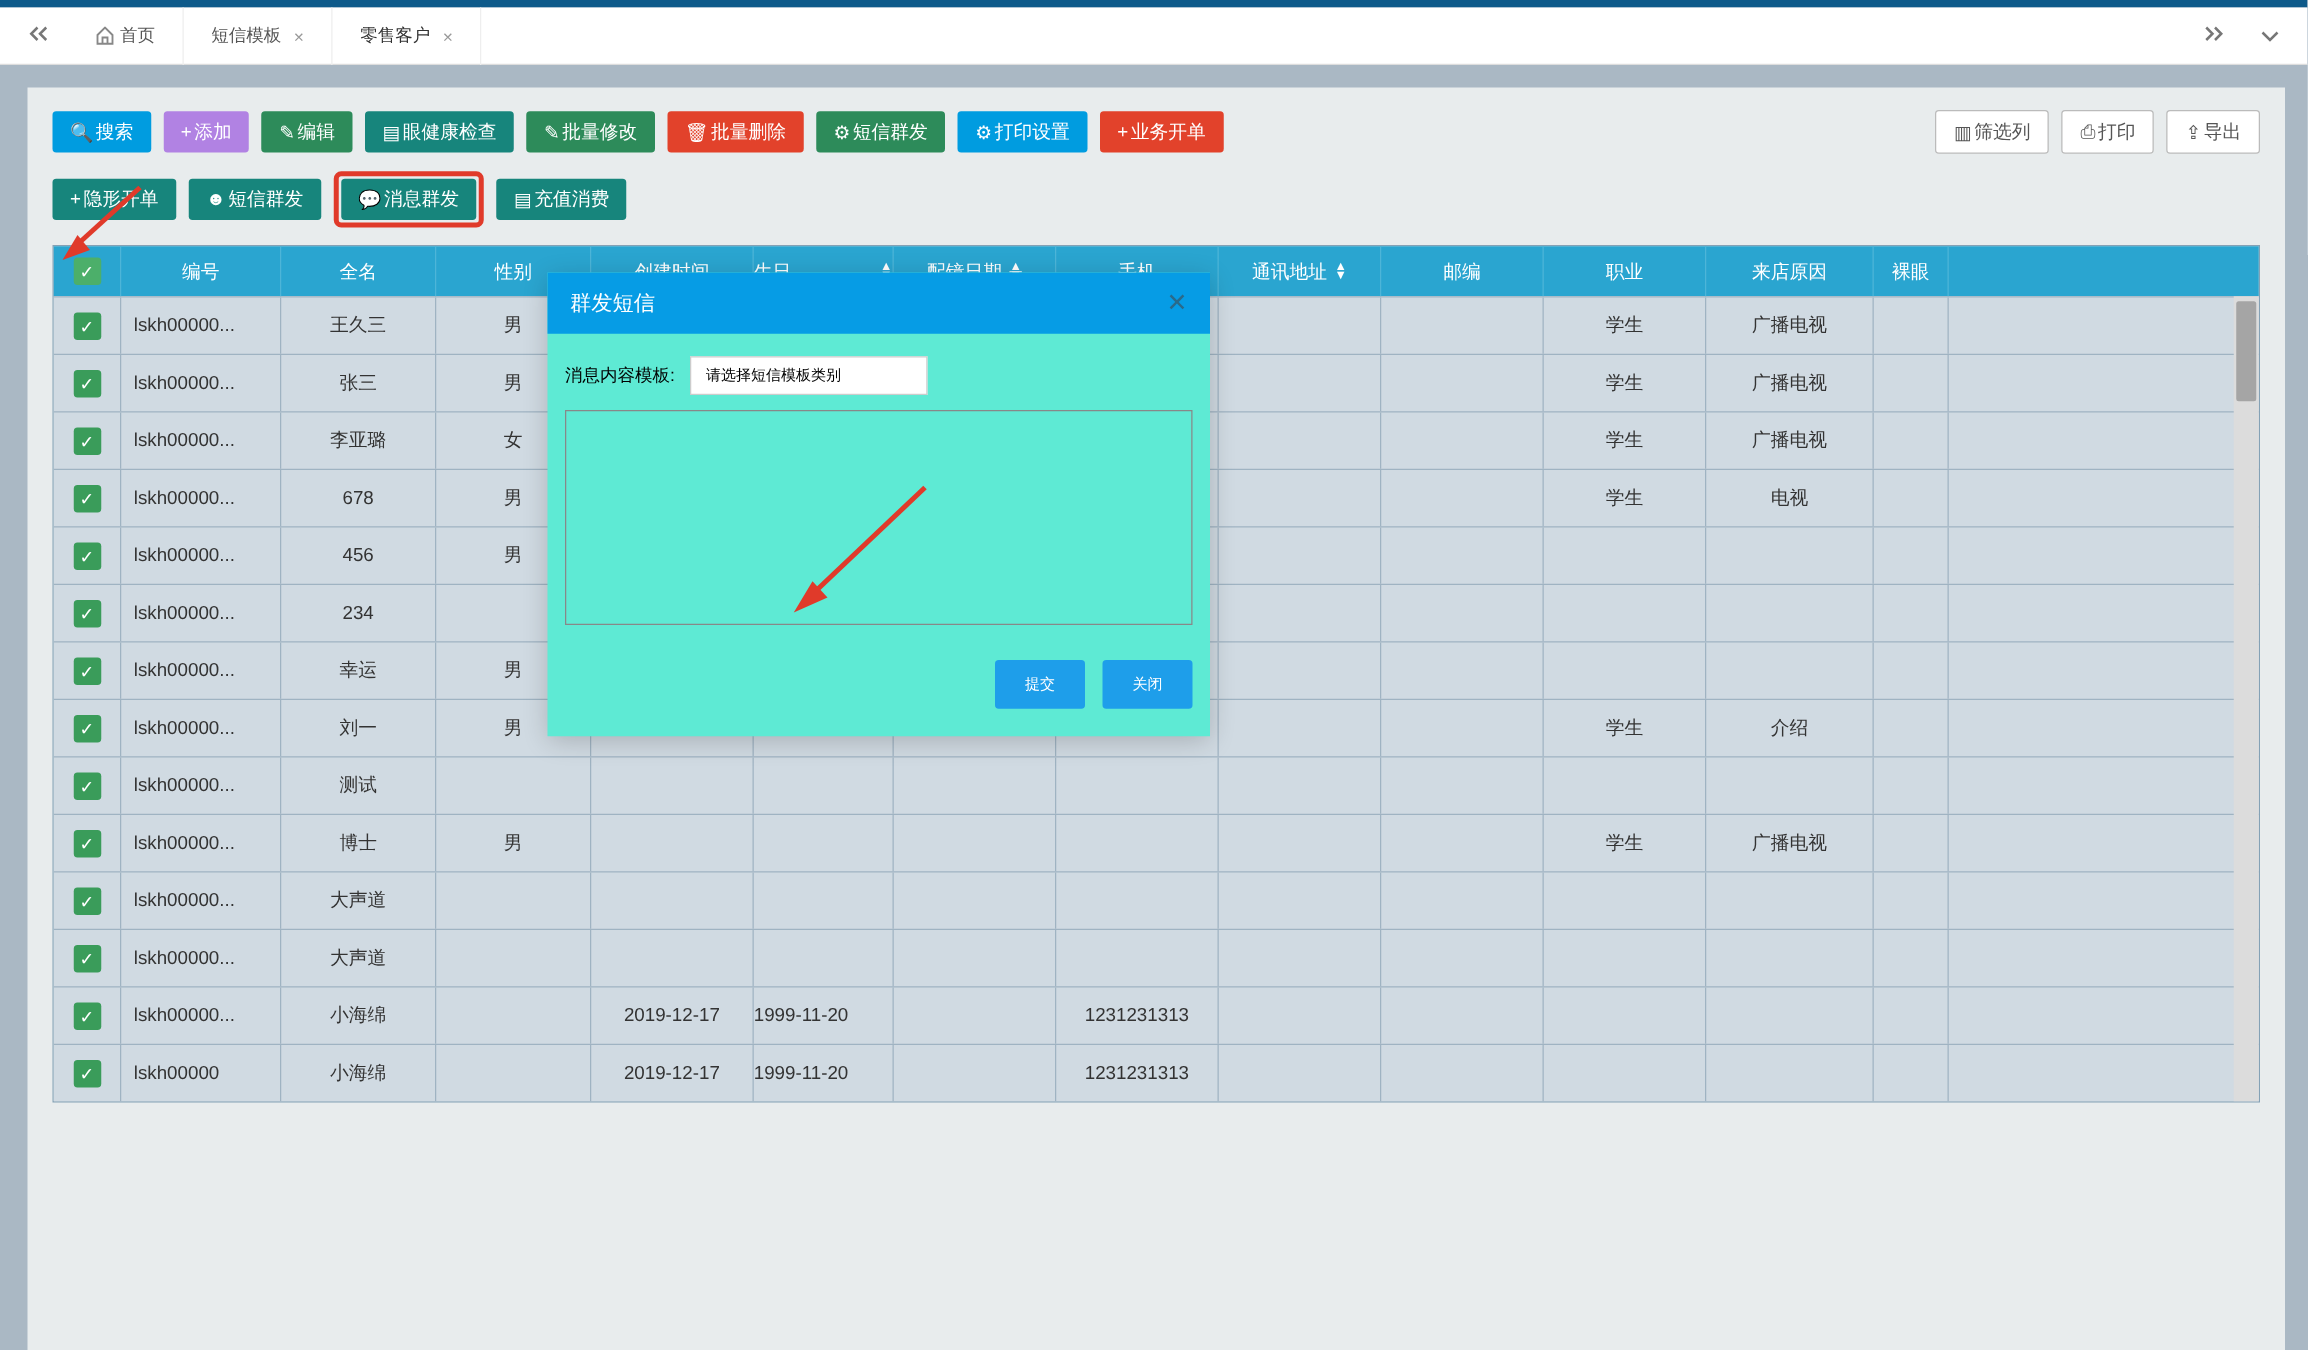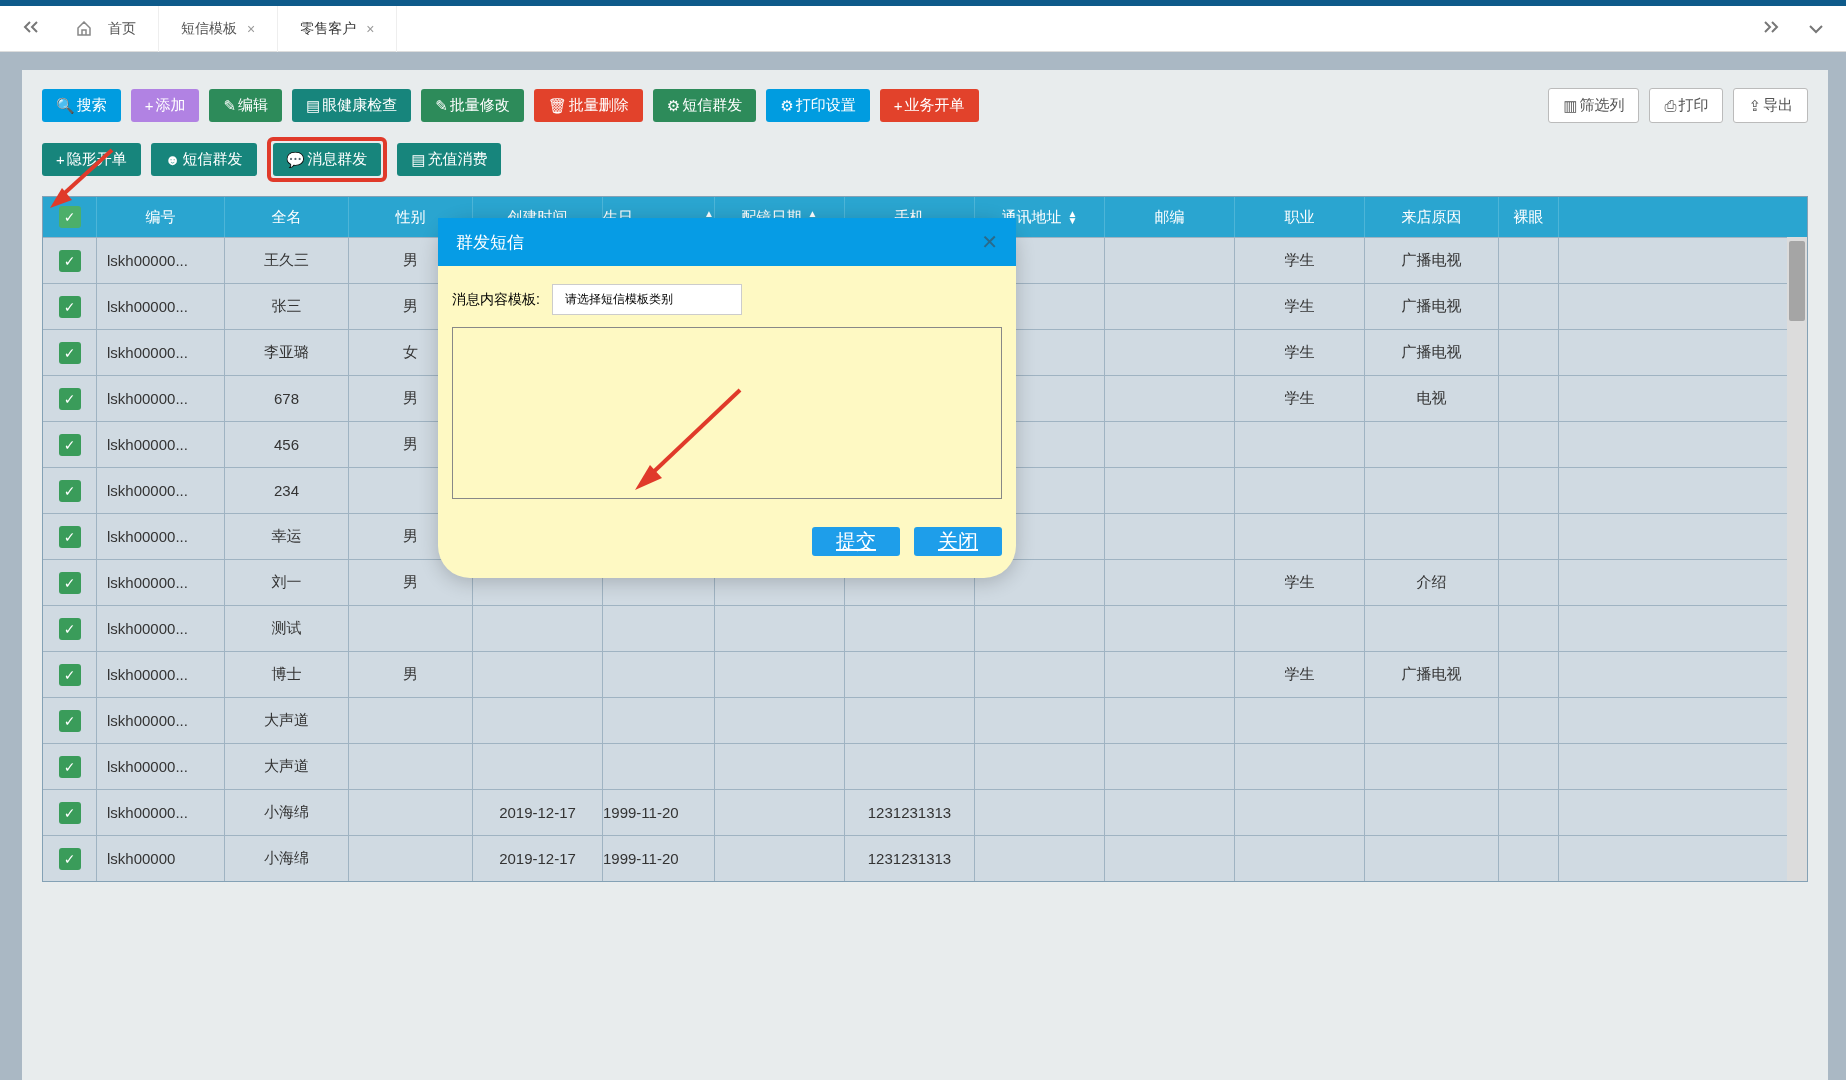--- a/index.html
+++ b/index.html
@@ -3,21 +3,21 @@
 <meta charset="utf-8">
 <style>
 * { box-sizing: border-box; margin: 0; padding: 0; }
 body { font-family: "Microsoft YaHei", Arial, sans-serif; font-size: 14px; background: #aab8c4; overflow: hidden; width: 1846px; height: 1080px; position: relative; }
 
 .top-bar { background: #0e5a8a; height: 6px; }
 .tab-strip { background: #fff; height: 46px; display: flex; align-items: center; border-bottom: 1px solid #ddd; padding: 0 8px; }
 .tab-arrow-left, .tab-arrow-right, .tab-menu { padding: 0 14px; color: #666; font-size: 18px; cursor: pointer; }
 .tab-arrow-right, .tab-menu { margin-left: auto; }
 .tab-menu { margin-left: 0; }
-.tab-home { padding: 0 22px; display: flex; align-items: center; gap: 16px; cursor: pointer; color: #555; height: 46px; border-right: 1px solid #eee; }
+.tab-home { padding: 0 22px; display: flex; align-items: center; gap: 4px; cursor: pointer; color: #555; height: 46px; border-right: 1px solid #eee; }
 .tab { padding: 0 22px; display: flex; align-items: center; gap: 10px; cursor: pointer; color: #555; height: 46px; border-right: 1px solid #eee; position: relative; }
 .tab.active { color: #333; }
 .tab-close { color: #999; font-size: 14px; }
 
 .content-wrap { position: absolute; top: 70px; left: 22px; right: 18px; bottom: 0; background: #e8eced; padding: 18px 20px; }
 .toolbar { display: flex; flex-wrap: wrap; gap: 10px; margin-bottom: 14px; align-items: center; }
 .toolbar-right { display: flex; gap: 10px; margin-left: auto; }
 .btn { display: inline-flex; align-items: center; gap: 2px; padding: 7px 14px; border-radius: 3px; color: #fff; border: none; cursor: pointer; font-size: 15px; font-family: inherit; }
 .btn-teal { background: #17857c; }
 .btn-purple { background: #b182e3; }
@@ -52,31 +52,31 @@
 .col-fit { width: 130px; text-decoration: underline; }
 .col-phone { width: 130px; }
 .col-addr { width: 130px; }
 .col-zip { width: 130px; }
 .col-job { width: 130px; text-align: center; }
 .col-reason { width: 134px; }
 .col-eye { width: 60px; }
 
 .scrollbar-v { position: absolute; right: 0; top: 40px; bottom: 0; width: 20px; background: #dcdcdc; }
 .scrollbar-thumb { position: absolute; left: 2px; right: 2px; top: 4px; height: 80px; background: #a5a5a5; border-radius: 2px; }
-.modal { position: absolute; left: 438px; top: 218px; width: 578px; background: #fef9c3; box-shadow: 0 4px 20px rgba(0,0,0,0.2); border-radius: 32px; }
+.modal { position: absolute; left: 438px; top: 218px; width: 530px; background: #5eead4; box-shadow: 0 4px 20px rgba(0,0,0,0.2); }
 .modal-header { background: #069ce5; color: #fff; padding: 12px 18px; font-size: 17px; display: flex; justify-content: space-between; align-items: center; }
 .modal-close { cursor: pointer; font-size: 20px; color: #2a6a8a; }
 .modal-body { padding: 6px 14px 14px; }
 .modal-label { font-size: 16px; color: #333; margin: 4px 0 2px; }
 .recipients-box { width: 100%; height: 170px; border: 1px solid #888; padding: 6px 8px; font-size: 16px; font-family: inherit; resize: none; overflow-y: scroll; line-height: 22px; }
 .template-row { display: flex; align-items: center; gap: 12px; margin-top: 12px; }
 .template-select { border: 1px solid #ccc; padding: 6px 12px; font-size: 12px; min-width: 190px; background: #fff; }
 .msg-content { width: 100%; height: 172px; border: 1px solid #888; margin-top: 12px; }
 .modal-footer { display: flex; justify-content: flex-end; gap: 14px; padding: 14px 14px 22px; }
-.modal-btn { background: #1e9eea; color: #fff; border: none; padding: 1px 24px; font-size: 20px; border-radius: 3px; cursor: pointer; text-decoration: underline; }
+.modal-btn { background: #1e9eea; color: #fff; border: none; padding: 11px 24px; font-size: 12px; border-radius: 3px; cursor: pointer; }
 
 .red-arrow { position: absolute; pointer-events: none; }
 </style>
 </head>
 <body>
 
 <div class="top-bar"></div>
 
 <div class="tab-strip">
   <div class="tab-arrow-left">

